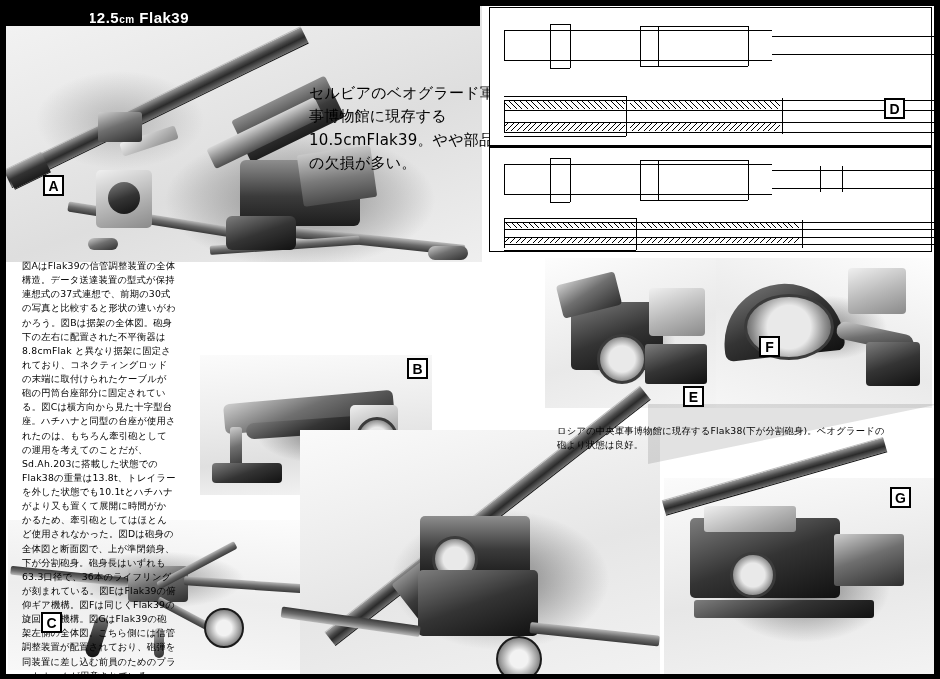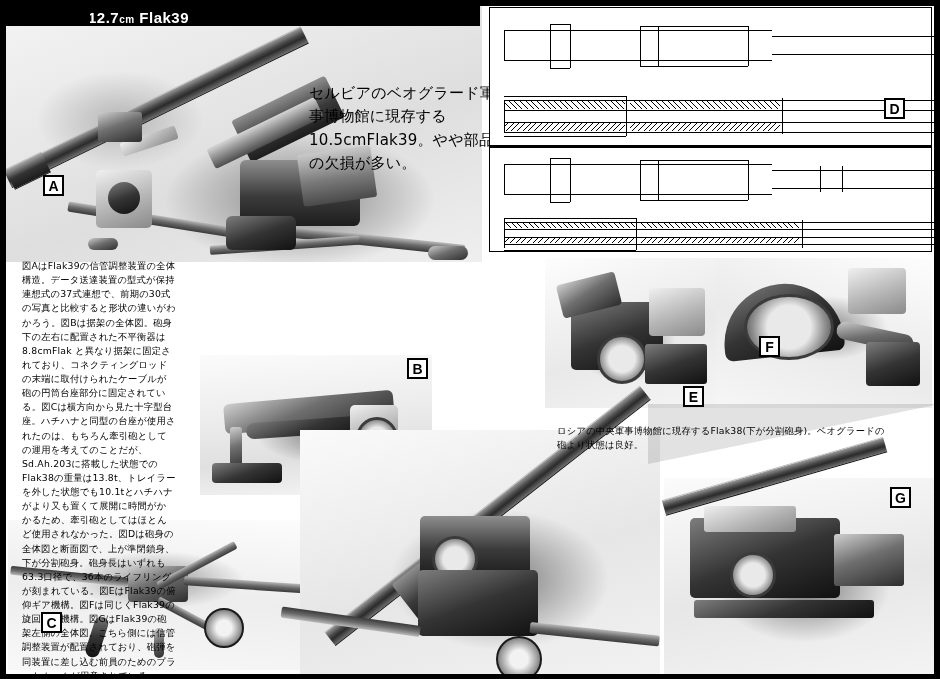--- a/index.html
+++ b/index.html
@@ -259,21 +259,21 @@
     <div class="blob" style="left:428px; top:246px; width:40px; height:14px; border-radius:7px;"></div>
 
     <div class="blob vlight" style="left:96px; top:170px; width:56px; height:58px; border-radius:5px;"></div>
     <div class="blob dark" style="left:108px; top:182px; width:32px; height:32px; border-radius:50%;"></div>
     <div class="blob vlight" style="left:120px; top:134px; width:58px; height:14px; transform:rotate(-18deg); border-radius:3px;"></div>
     <div class="blob" style="left:98px; top:112px; width:44px; height:30px; border-radius:3px;"></div>
   </div>
 
   <div class="hdr-strip"></div>
   <div class="hdr-title">
-    <span>12.7</span><span class="sm">cm</span>
+    <span>12.5</span><span class="sm">cm</span>
     <span>Flak39</span>
   </div>
 
   <div class="tri-black" style="left:56px; top:0; border-left:34px solid transparent; border-top:26px solid #000;"></div>
 
   <div class="jp jp-top">セルビアのベオグラード軍事博物館に現存する10.5cmFlak39。やや部品の欠損が多い。</div>
 
   <div class="draw-panel">
 
     <div class="dl thin" style="left:14px; top:22px; width:268px;"></div>

